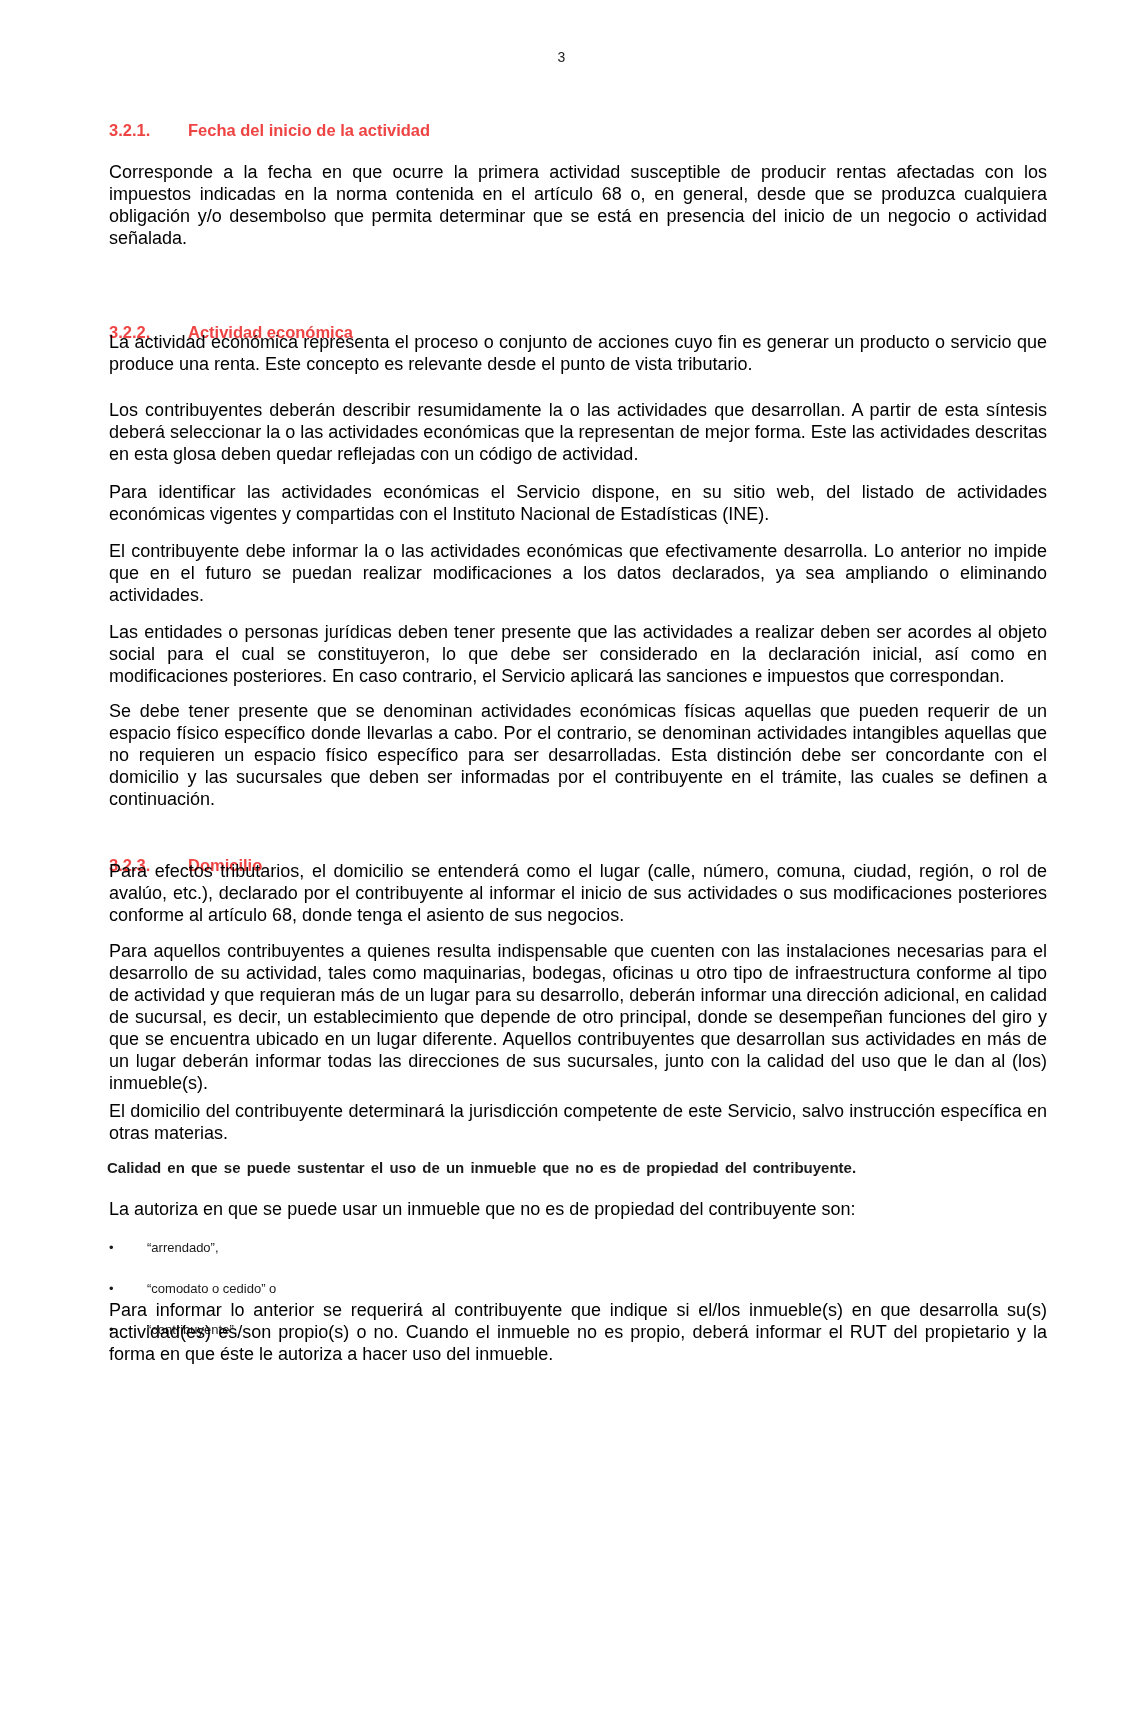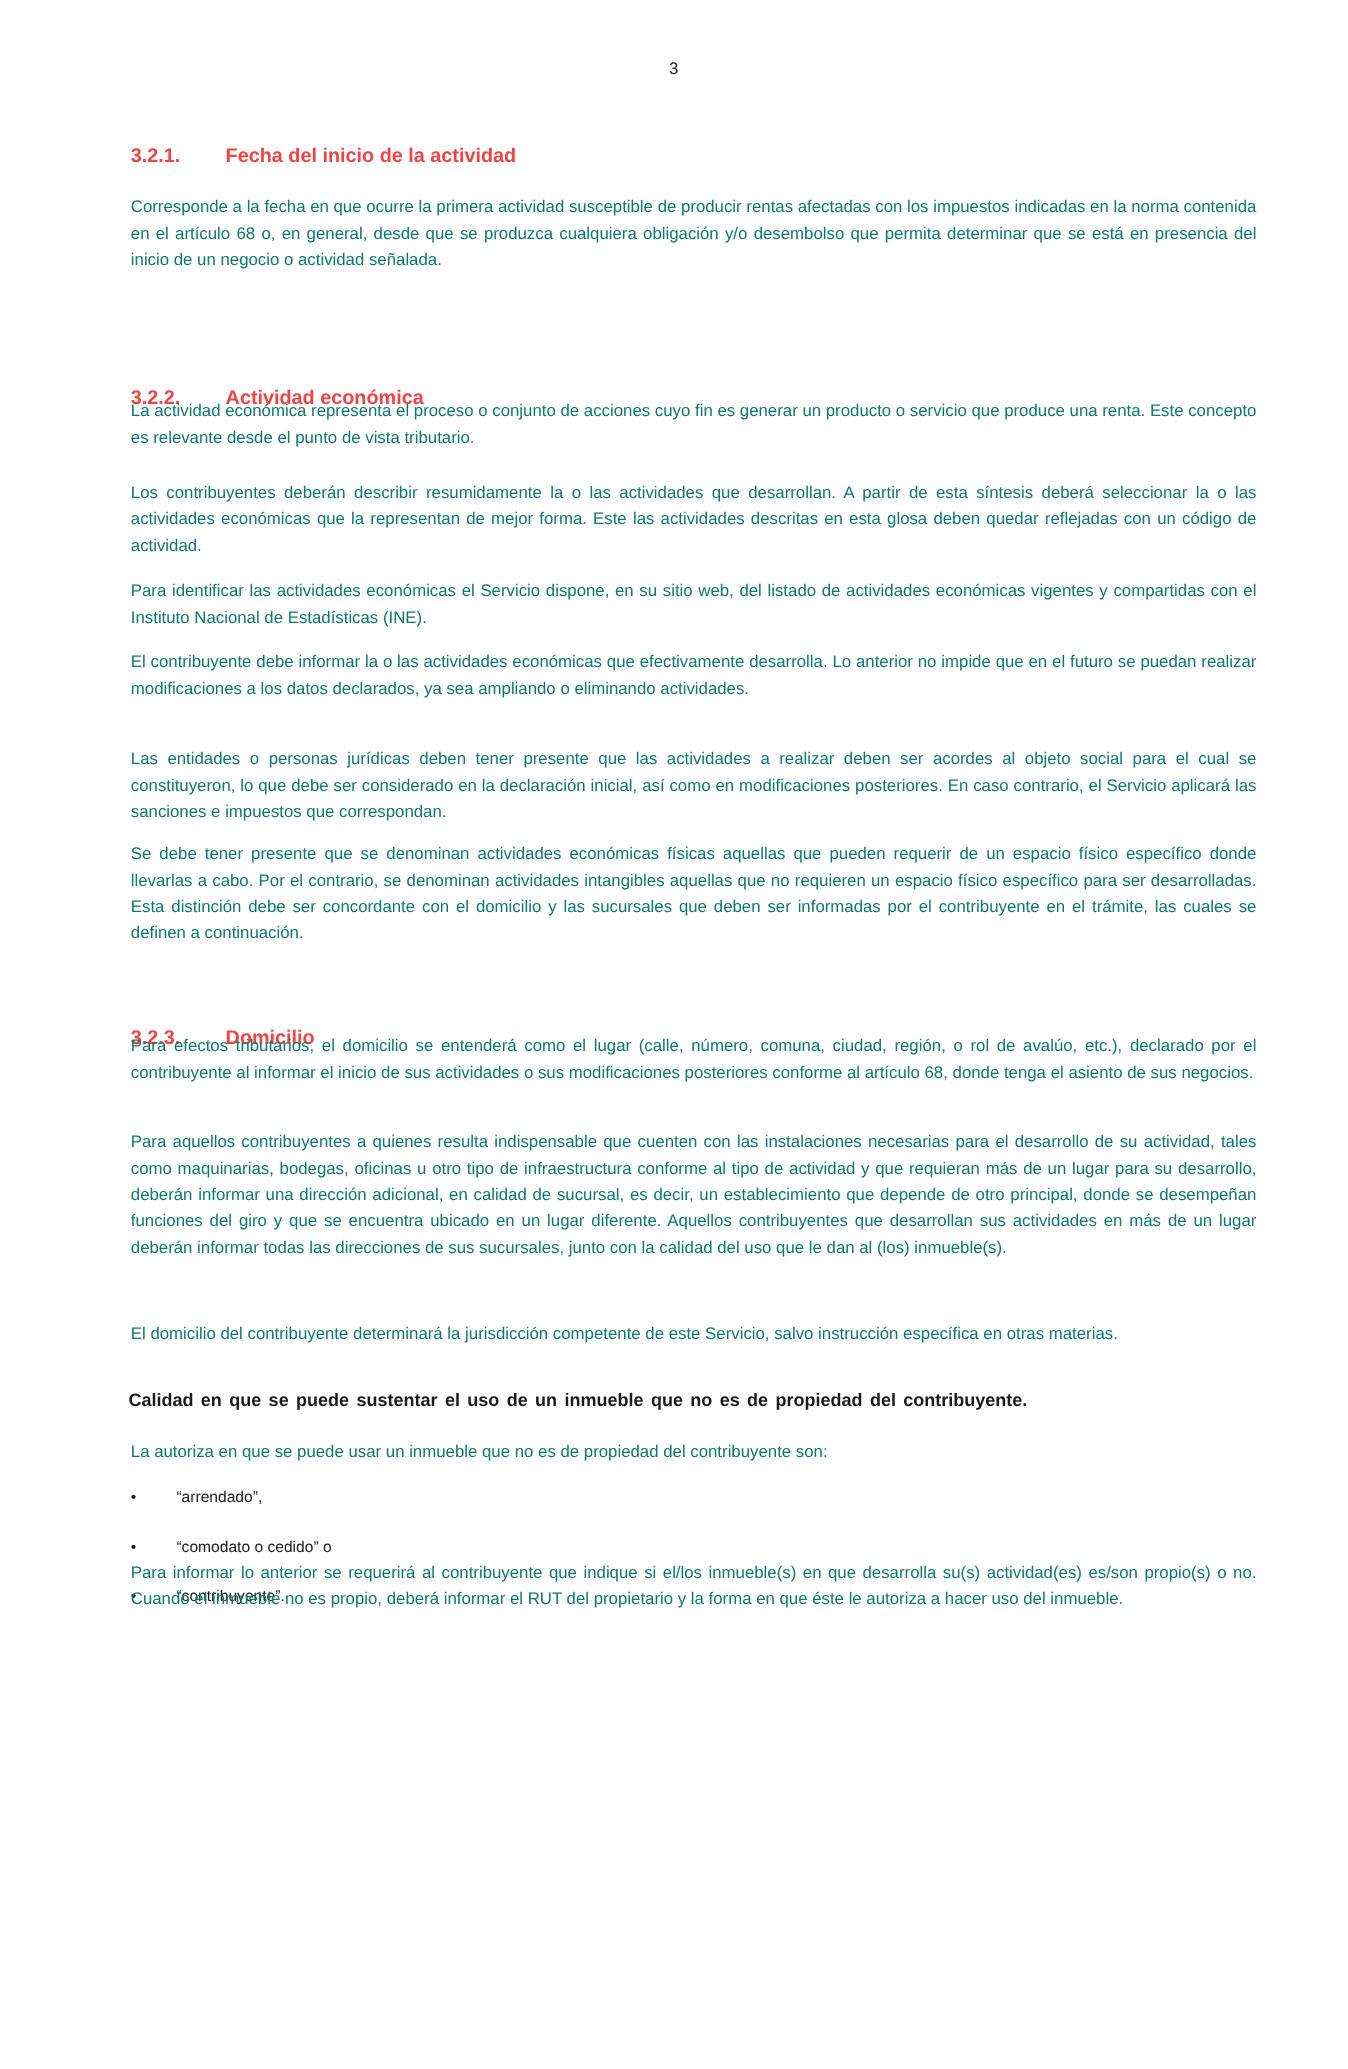--- a/index.html
+++ b/index.html
@@ -3,22 +3,22 @@
 <meta charset="utf-8">
 <style>
   html, body { margin: 0; padding: 0; background: #ffffff; }
   body { width: 1123px; height: 1724px; position: relative; overflow: hidden;
          font-family: "Liberation Sans", sans-serif; color: #1a1a1a; }
   .page-number { position: absolute; top: 49px; left: 0; width: 1123px; text-align: center;
                  font-size: 14px; color: #222; }
   .content { position: absolute; left: 109px; width: 938px; top: 0; }
   .h { position: absolute; font-weight: bold; font-size: 16.5px; color: #ef4444; white-space: nowrap; }
   .h .num { display: inline-block; width: 79px; }
-  .p { position: absolute; left: 0; width: 938px; font-size: 14px; line-height: 22px;
-       text-align: justify; color: #0f766e; }
+  .p { position: absolute; left: 0; width: 938px; font-size: 18px; line-height: 22px;
+       text-align: justify; color: #000000; }
   .bold-line { position: absolute; left: -2px; font-weight: bold; font-size: 15px; white-space: nowrap; word-spacing: 2px; }
   .bullet { position: absolute; left: 0; font-size: 13px; }
   .bullet .dot { display: inline-block; width: 38px; }
 </style>
 </head>
 <body>
 
 <div class="page-number">3</div>
 
 <div class="content">

